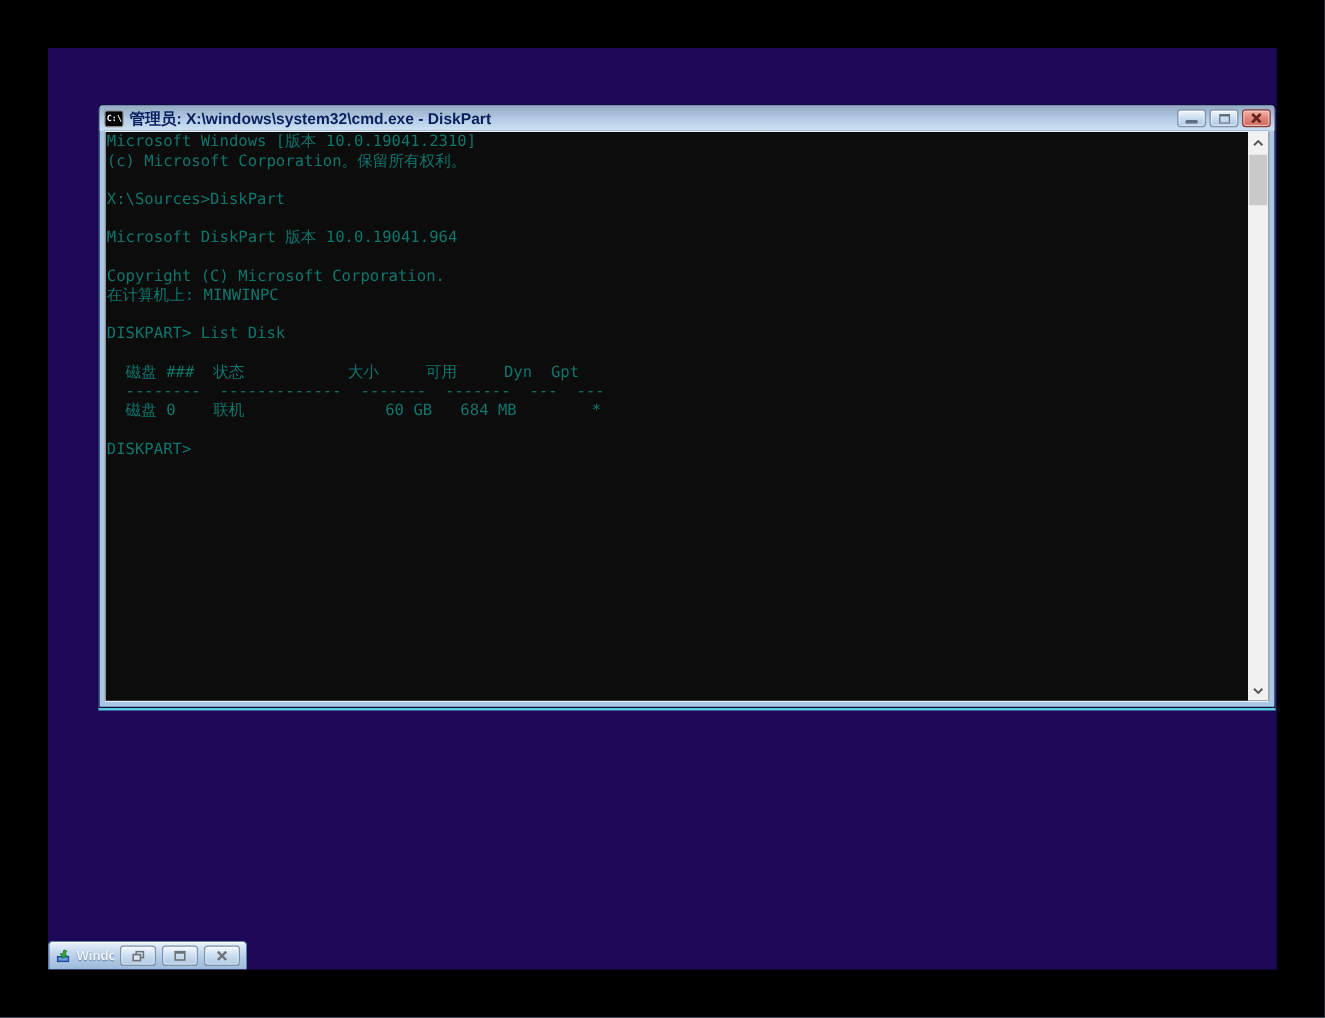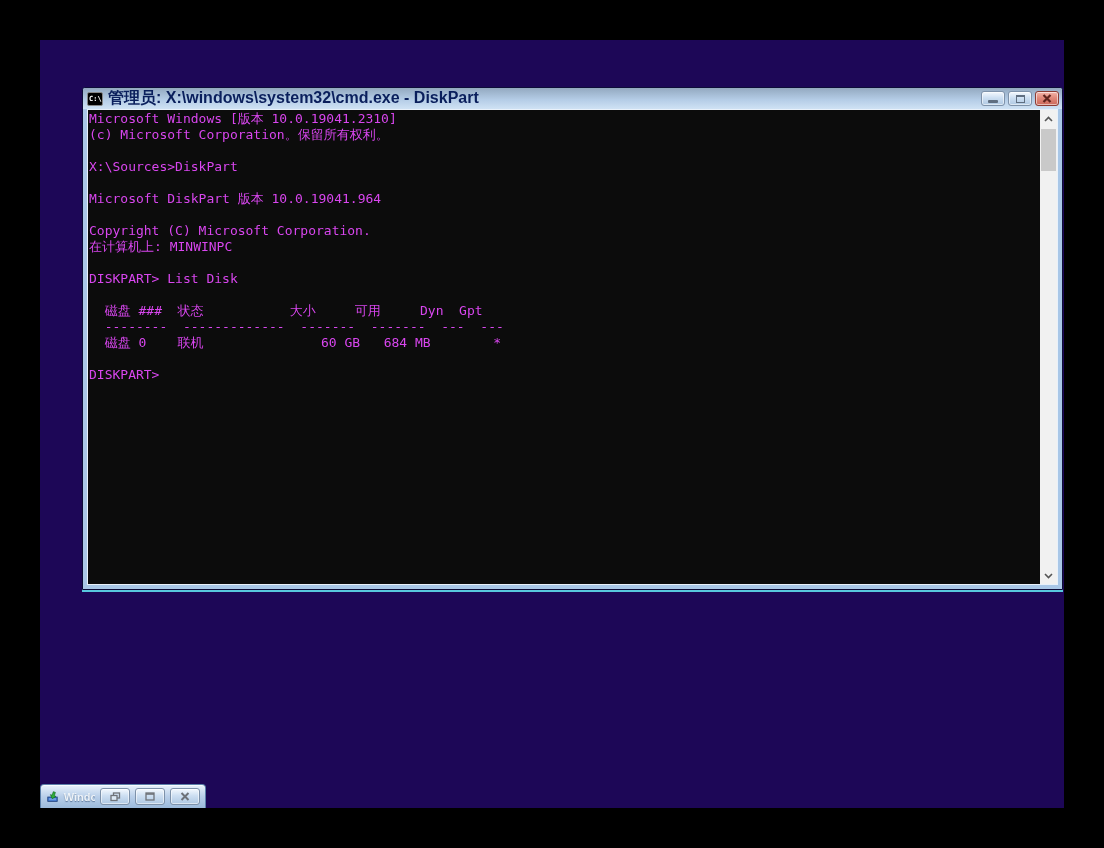--- a/index.html
+++ b/index.html
@@ -39,21 +39,21 @@
     width:16px; height:14px; flex:0 0 16px;
     background:#000; border:1px solid #888;
     border-radius:2px;
     color:#fff; font:bold 7px/12px "DejaVu Sans Mono", monospace;
     text-align:left; padding-left:1px;
     overflow:hidden;
   }
   .titlebar-text {
     flex:1 1 auto;
     padding-left:5px;
-    font-size:16px; font-weight:bold; color:#0a1f5c;
+    font-size:13px; font-weight:bold; color:#0a1f5c;
     white-space:nowrap; overflow:hidden;
   }
   .win-btn {
     width:24px; height:15px; flex:0 0 24px;
     margin-left:3px;
     border:1px solid #7e92aa;
     border-radius:3px;
     background:linear-gradient(#f4f9fe,#cddff2 45%,#afc8e2);
     box-shadow:inset 0 0 0 1px rgba(255,255,255,0.55);
     display:flex; align-items:center; justify-content:center;
@@ -75,21 +75,21 @@
     overflow:hidden;
   }
   .console-text {
     flex:1 1 auto;
     padding:1px 0 0 1px;
     overflow:hidden;
   }
   .console-text pre {
     font-family:"DejaVu Sans Mono", monospace;
     font-size:13px; line-height:16px;
-    color:#d946ef;
+    color:#0f766e;
     white-space:pre;
   }
 
   
   .scrollbar {
     flex:0 0 17px; width:17px;
     background:#f1f1f1;
     position:relative;
   }
   .sb-btn {

